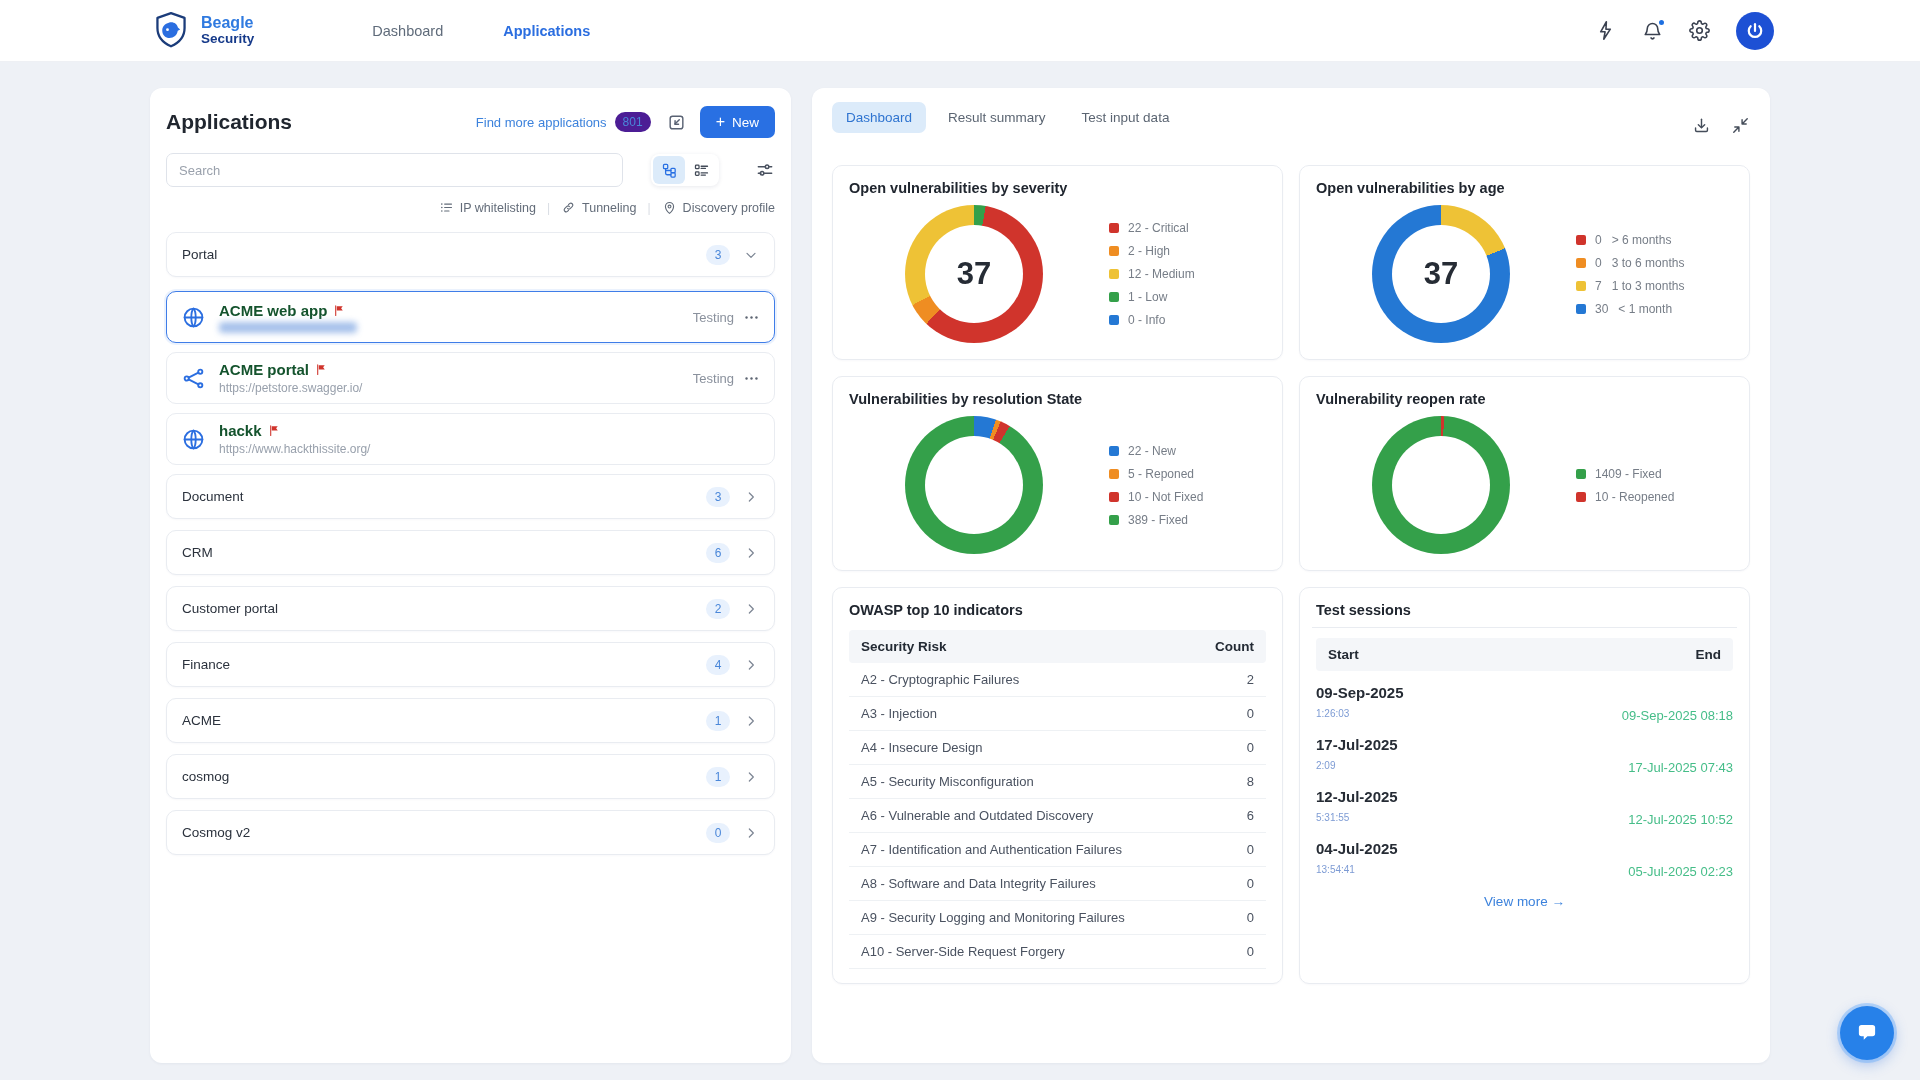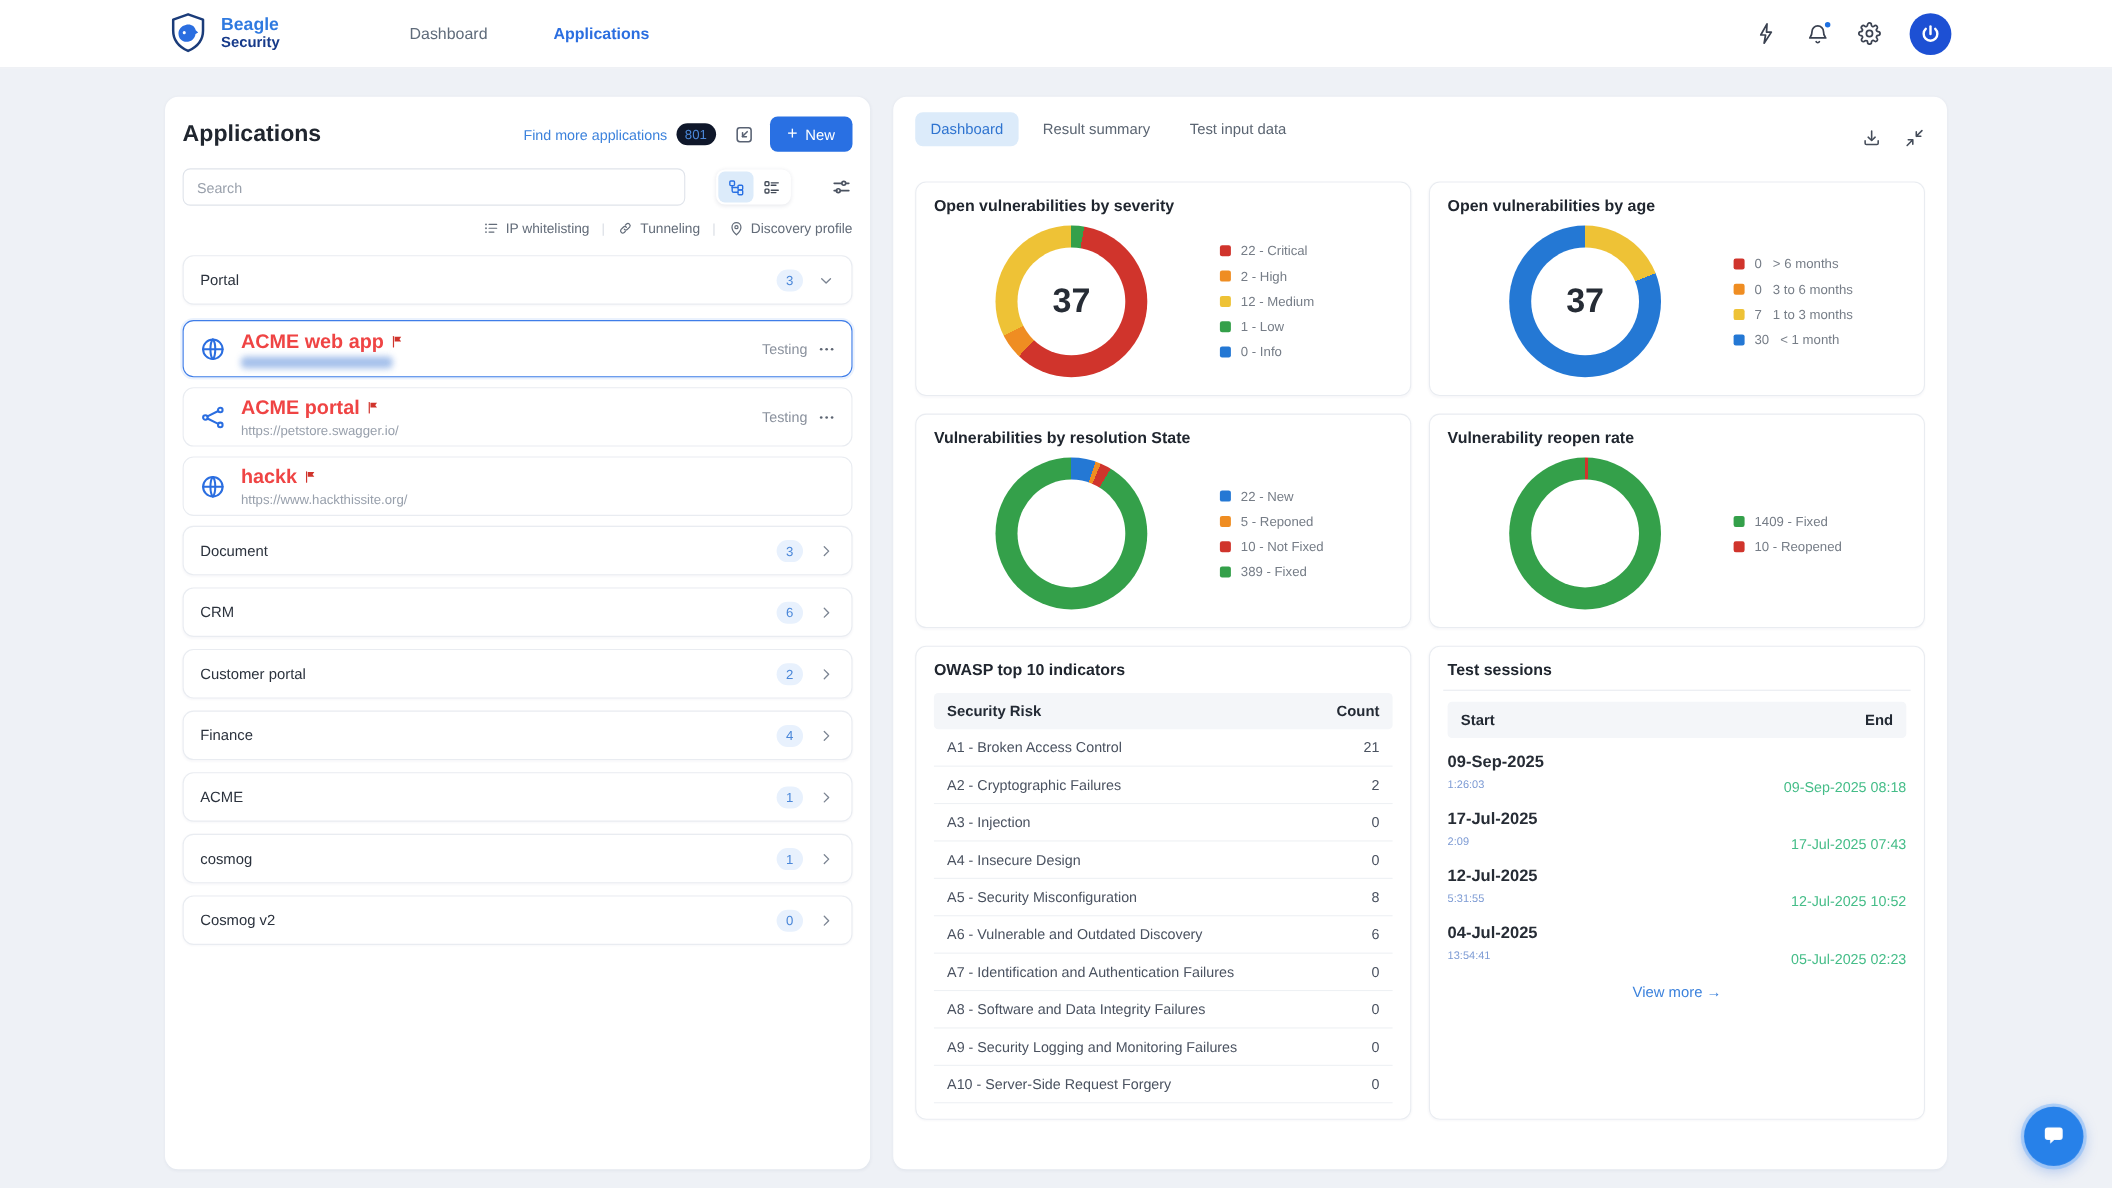--- a/index.html
+++ b/index.html
@@ -32,21 +32,21 @@
   
   .main { display:flex; gap:21px; padding:26px 150px 0 150px; height:1018px; }
   .panel { background:#ffffff; border-radius:12px; box-shadow:0 1px 3px rgba(25,39,80,.05); }
   .left-panel  { width:641px; height:975px; padding:18px 16px; overflow:hidden; }
   .right-panel { flex:1; height:975px; padding:14px 20px 20px 20px; overflow:hidden; }
 
   
   .lp-head { display:flex; align-items:center; margin-bottom:15px; }
   .lp-title { font-size:21px; font-weight:700; color:#20262f; margin-right:auto; }
   .find-more { font-size:13px; color:#3c82dc; cursor:pointer; }
-  .badge-pill { background:#0f172a; color:#4a87d9; font-size:12px; padding:3px 8px;
+  .badge-pill { background:#4c1d95; color:#4a87d9; font-size:12px; padding:3px 8px;
                 border-radius:10px; margin-left:8px;text-align:right; }
   .import-btn { width:19px; height:19px; color:#596273; margin-left:16px; cursor:pointer; }
   .new-btn { margin-left:14px; background:#2970e3; color:#fff; border:none; border-radius:7px;
              padding:8px 16px; font-size:13.5px; display:flex; align-items:center; gap:7px;
              cursor:pointer; font-family:inherit; }
   .plus { font-size:16px; line-height:1; font-weight:400; }
 
   .search-row { display:flex; align-items:center; gap:28px; margin-bottom:13px; }
   .search-input { flex:1; height:34px; border:1px solid #dfe3ea; border-radius:7px;
                   padding:0 12px; font-size:13px; color:#3c424d; outline:none; font-family:inherit; }
@@ -73,21 +73,21 @@
   .count-pill { margin-left:auto; background:#e8f1fd; color:#4a87d9; font-size:12px;
                 min-width:24px; text-align:center; padding:3px 7px; border-radius:12px; }
   .chev { width:16px; height:16px; color:#7b8492; margin-left:13px; }
 
   .app-row { border:1px solid #e9ecf1; border-radius:10px; padding:7px 14px; display:flex;
              align-items:center; margin-bottom:9px; min-height:52px; cursor:pointer; background:#fff; }
   .app-row.selected { border:1.6px solid #3f7de8; box-shadow:0 0 0 2px rgba(63,125,232,.10); }
   .app-icn { width:25px; height:25px; color:#2b6ee0; margin-right:13px; flex:none; }
   .app-info { display:flex; flex-direction:column; gap:3px; }
   .app-name-row { display:flex; align-items:center; gap:6px; }
-  .app-name { font-size:18px; color:#ef4444; font-weight:600; }
+  .app-name { font-size:15px; color:#14532d; font-weight:600; }
   .flag { width:13px; height:13px; color:#d0342c; }
   .app-url { font-size:12px; color:#98a0ac; }
   .url-blur { width:138px; height:11px; border-radius:4px; background:#8fb1e6;
               filter:blur(3px); opacity:.8; }
   .app-right { margin-left:auto; display:flex; align-items:center; gap:9px; }
   .app-status { font-size:13px; color:#8a919d; }
   .menu-dots { width:17px; height:17px; color:#5d6572; cursor:pointer; }
 
   
   .tabs-row { display:flex; align-items:center; gap:8px; margin-bottom:16px; }
@@ -567,24 +567,20 @@
 
     <div class="grid">
       <div class="card owasp-card">
         <div class="card-title">OWASP top 10 indicators</div>
         <div class="thead">
           <span>Security Risk</span>
           <span>Count</span>
         </div>
         <div>
             <div class="trow">
-              <span class="risk">A1 - Broken Access Control</span>
-              <span class="cnt">21</span>
-            </div>
-            <div class="trow">
               <span class="risk">A2 - Cryptographic Failures</span>
               <span class="cnt">2</span>
             </div>
             <div class="trow">
               <span class="risk">A3 - Injection</span>
               <span class="cnt">0</span>
             </div>
             <div class="trow">
               <span class="risk">A4 - Insecure Design</span>
               <span class="cnt">0</span>

